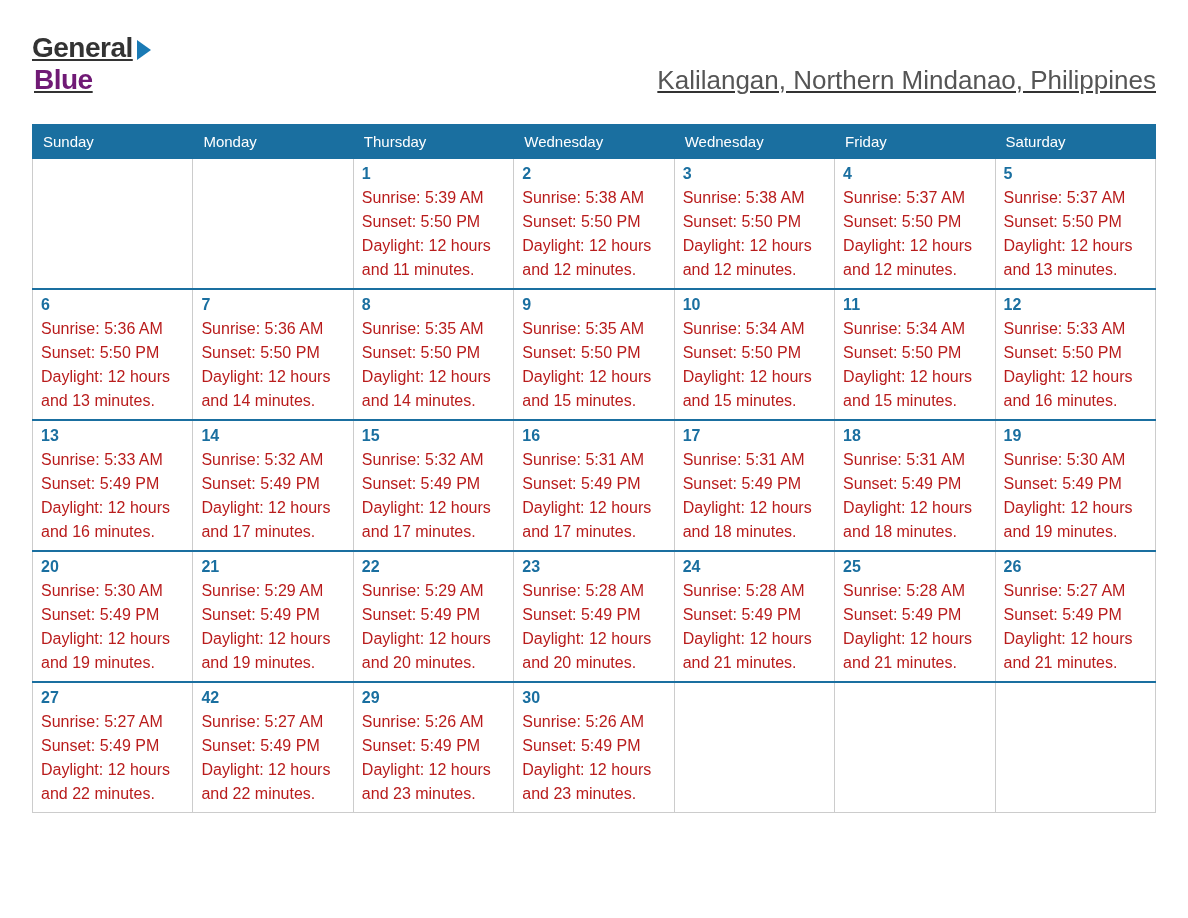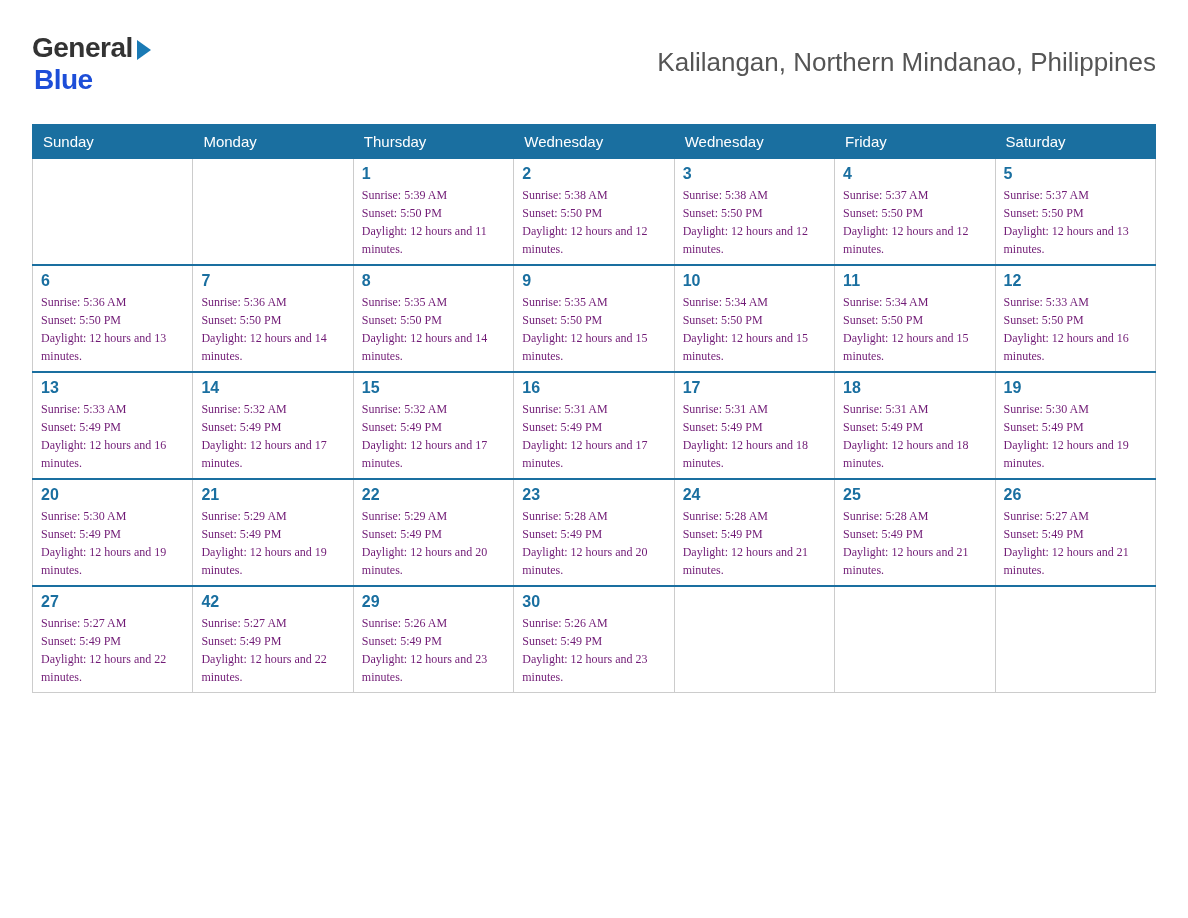--- a/index.html
+++ b/index.html
@@ -7,22 +7,23 @@
       font-family: Arial, sans-serif;
       background: #fff;
       color: #333;
       padding: 24px 32px;
       width: 1188px;
       min-height: 918px;
     }
     .header-row {
       display: flex;
       justify-content: space-between;
-      align-items: center;
+      align-items: flex-end;
       margin-bottom: 8px;
+      text-decoration: underline;
     }
     .logo {
       display: flex;
       flex-direction: column;
       align-items: flex-start;
       margin-top: 8px;
     }
     .logo-top {
       display: flex;
       align-items: center;
@@ -38,21 +39,21 @@
       height: 0;
       border-left: 14px solid #1a7ab5;
       border-top: 10px solid transparent;
       border-bottom: 10px solid transparent;
       margin-left: 4px;
       margin-top: 4px;
     }
     .logo-blue {
       font-size: 28px;
       font-weight: bold;
-      color: #1d4ed8;
+      color: #701a75;
       margin-left: 2px;
       letter-spacing: -0.5px;
     }
     .title-section {
       text-align: right;
     }
     .month-title {
       font-size: 52px;
       font-weight: 300;
       color: #333;
@@ -85,24 +86,23 @@
       min-height: 90px;
     }
     .day-number {
       font-size: 16px;
       font-weight: bold;
       color: #1a6fa0;
       display: block;
       margin-bottom: 3px;
     }
     .day-info {
-      font-size: 12px;
-      color: #701a75;
+      font-size: 16px;
+      color: #b91c1c;
       line-height: 1.5;
-      font-family: Liberation Serif, serif;
     }
     .empty-cell {
       background: #fff;
     }
     .row-border td {
       border-top: 2px solid #1a6fa0;
     }
   </style>
 </head>
 <body>

